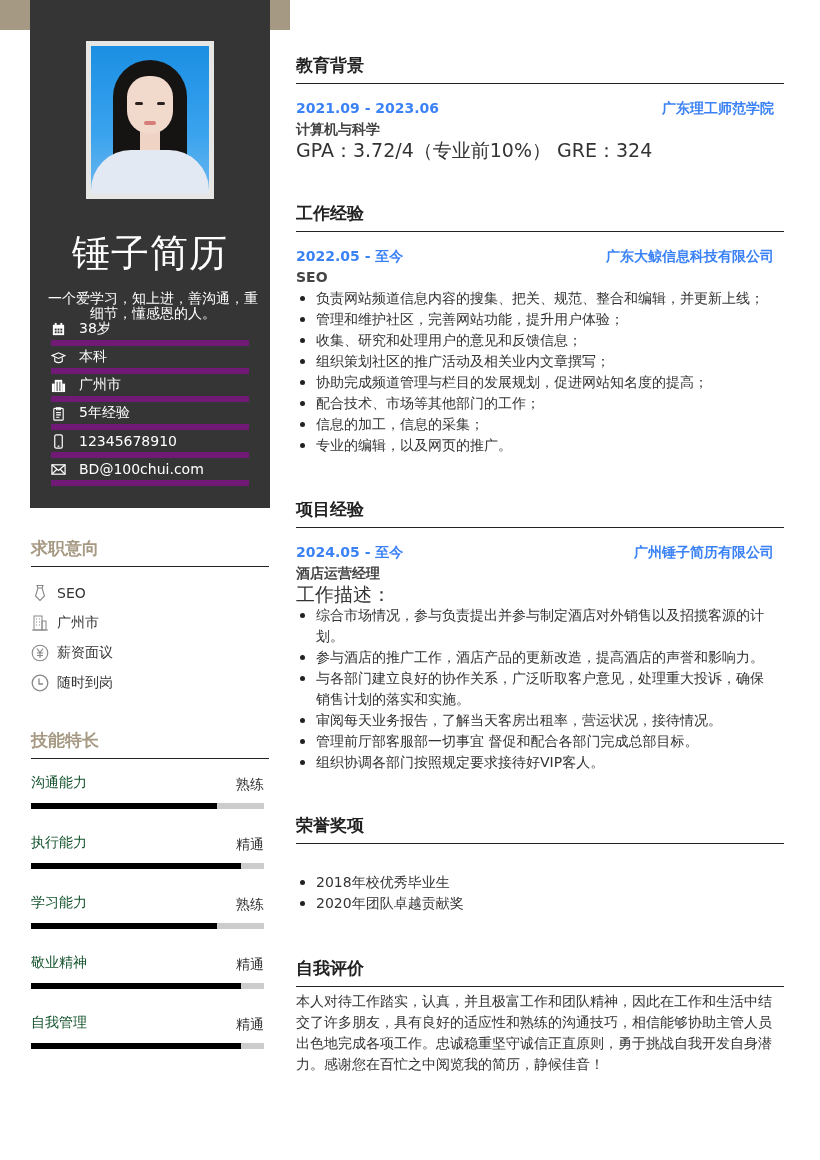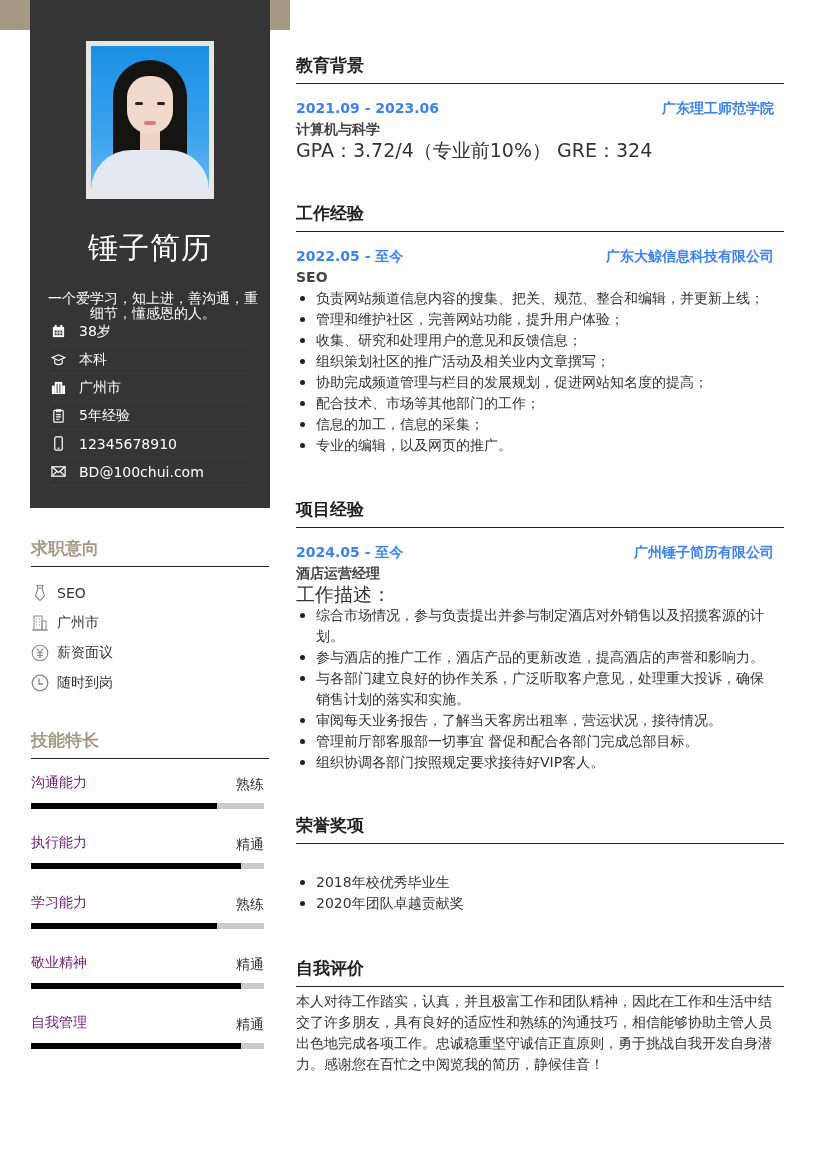--- a/index.html
+++ b/index.html
@@ -11,36 +11,36 @@
 
   .photo-frame { position: absolute; left: 86px; top: 41px; width: 128px; height: 158px; background: #e6e6e4; padding: 5px; }
   .photo { width: 100%; height: 100%; background: linear-gradient(180deg, #1b8fe3 0%, #3aa3ee 60%, #6fb8ee 100%); position: relative; overflow: hidden; }
   .photo .hair { position: absolute; left: 22px; top: 14px; width: 74px; height: 120px; background: #161412; border-radius: 40px 40px 20px 20px; }
   .photo .face { position: absolute; left: 36px; top: 30px; width: 46px; height: 58px; background: #f1d9cc; border-radius: 22px 22px 24px 24px; }
   .photo .eye { position: absolute; top: 56px; width: 8px; height: 3px; background: #2a2020; border-radius: 2px; }
   .photo .lips { position: absolute; left: 53px; top: 75px; width: 12px; height: 4px; background: #d77d7a; border-radius: 3px; }
   .photo .shirt { position: absolute; left: 0; top: 104px; width: 118px; height: 44px; background: #e3e9f2; border-radius: 40px 40px 0 0; }
   .photo .neck { position: absolute; left: 49px; top: 84px; width: 20px; height: 22px; background: #efd3c4; }
 
-  .name { position: absolute; left: 30px; top: 228px; width: 240px; text-align: center; color: #ffffff; font-size: 30px; letter-spacing: 1px; font-family: Liberation Serif, serif; }
+  .name { position: absolute; left: 30px; top: 228px; width: 240px; text-align: center; color: #ffffff; font-size: 38px; letter-spacing: 1px; font-family: Liberation Serif, serif; }
   .motto { position: absolute; left: 48px; top: 291px; width: 210px; color: #ffffff; font-size: 14px; line-height: 15px; text-align: center; }
   .info-list { position: absolute; left: 51px; top: 318px; width: 198px; }
-  .info-row { height: 28px; border-bottom: 1px solid #701a75; display: flex; align-items: center; color: #ffffff; font-size: 14px; }
+  .info-row { height: 28px; border-bottom: 6px solid #701a75; display: flex; align-items: center; color: #ffffff; font-size: 14px; }
   .info-row .ico { width: 28px; height: 16px; display: flex; align-items: center; justify-content: flex-start; }
   .info-row .ico svg { width: 15px; height: 15px; }
 
   .side-title { position: absolute; left: 31px; width: 238px; color: #a69983; font-size: 17px; font-weight: bold; padding-bottom: 6px; border-bottom: 1.5px solid #222; }
   .intent-list { position: absolute; left: 31px; top: 578px; width: 238px; }
   .intent-row { height: 30px; display: flex; align-items: center; font-size: 14px; color: #333; }
   .intent-row .ico { width: 26px; display: flex; align-items: center; }
   .intent-row .ico svg { width: 18px; height: 18px; }
 
   .skills { position: absolute; left: 31px; top: 770px; width: 233px; }
   .skill { height: 60px; position: relative; }
-  .skill .label { position: absolute; left: 0; top: 4px; font-size: 14px; color: #701a75; }
+  .skill .label { position: absolute; left: 0; top: 4px; font-size: 14px; color: #14532d; }
   .skill .level { position: absolute; right: 0; top: 6px; font-size: 14px; color: #333; }
   .skill .track { position: absolute; left: 0; top: 33px; width: 233px; height: 6px; background: #cccccc; }
   .skill .fill { height: 100%; background: #000000; }
 
   .main { position: absolute; left: 296px; top: 54px; width: 488px; }
   .section { margin-bottom: 0; }
   .sec-title { font-size: 17px; font-weight: bold; color: #222; padding-bottom: 6px; border-bottom: 1.5px solid #222; margin-bottom: 14px; }
   .entry-head { display: flex; justify-content: space-between; font-size: 14px; font-weight: bold; color: #3b82f6; padding-right: 10px; line-height: 21px; }
   .entry-sub { font-size: 14px; font-weight: bold; color: #444; line-height: 21px; }
   .plain { font-size: 19px; color: #333; line-height: 21px; }

